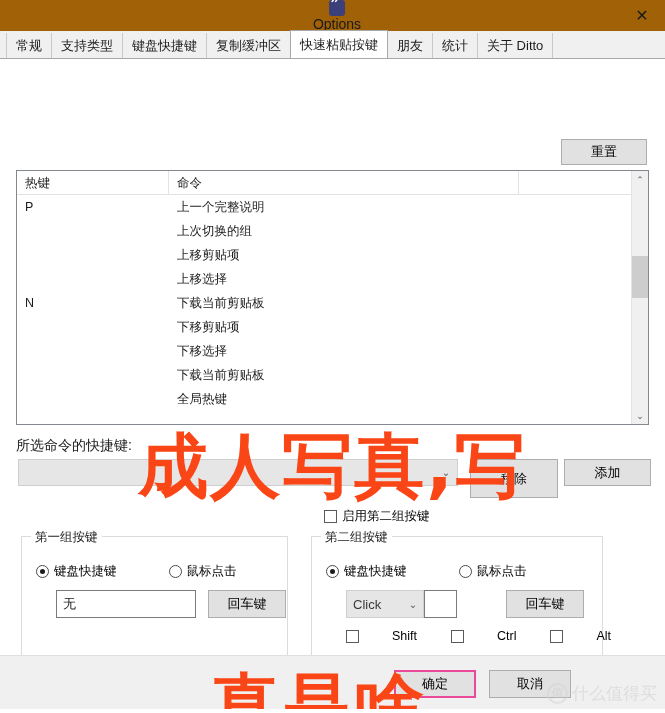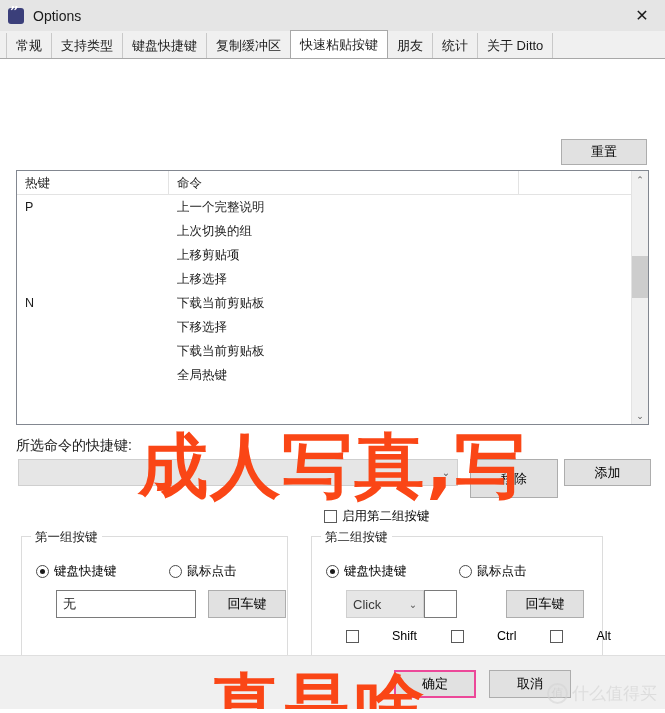--- a/index.html
+++ b/index.html
@@ -13,24 +13,25 @@
     font-family: "Liberation Sans", "DejaVu Sans", sans-serif;
     font-size: 12px;
     color: #000000;
     overflow: hidden;
     position: relative;
   }
 
   
   .titlebar {
     height: 31px;
-    background: #e5e5e5;
-    display: flex;
-    align-items: center;
-    position: relative;
+    background: #a16207;
+    display: flex;
+    align-items: center;
+    position: relative;
+    flex-direction: column;
   }
   .app-icon {
     width: 16px;
     height: 16px;
     margin-left: 8px;
     background: #3b3f7a;
     border-radius: 3px;
     position: relative;
     flex: 0 0 auto;
   }
@@ -461,20 +462,24 @@
         <div class="key"></div>
         <div class="cmd">上移剪贴项</div>
       </div>
       <div class="row">
         <div class="key"></div>
         <div class="cmd">上移选择</div>
       </div>
       <div class="row">
         <div class="key">N</div>
         <div class="cmd">下载当前剪贴板</div>
+      </div>
+      <div class="row">
+        <div class="key"></div>
+        <div class="cmd">下移剪贴项</div>
       </div>
       <div class="row">
         <div class="key"></div>
         <div class="cmd">下移选择</div>
       </div>
       <div class="row">
         <div class="key"></div>
         <div class="cmd">下载当前剪贴板</div>
       </div>
       <div class="row">

